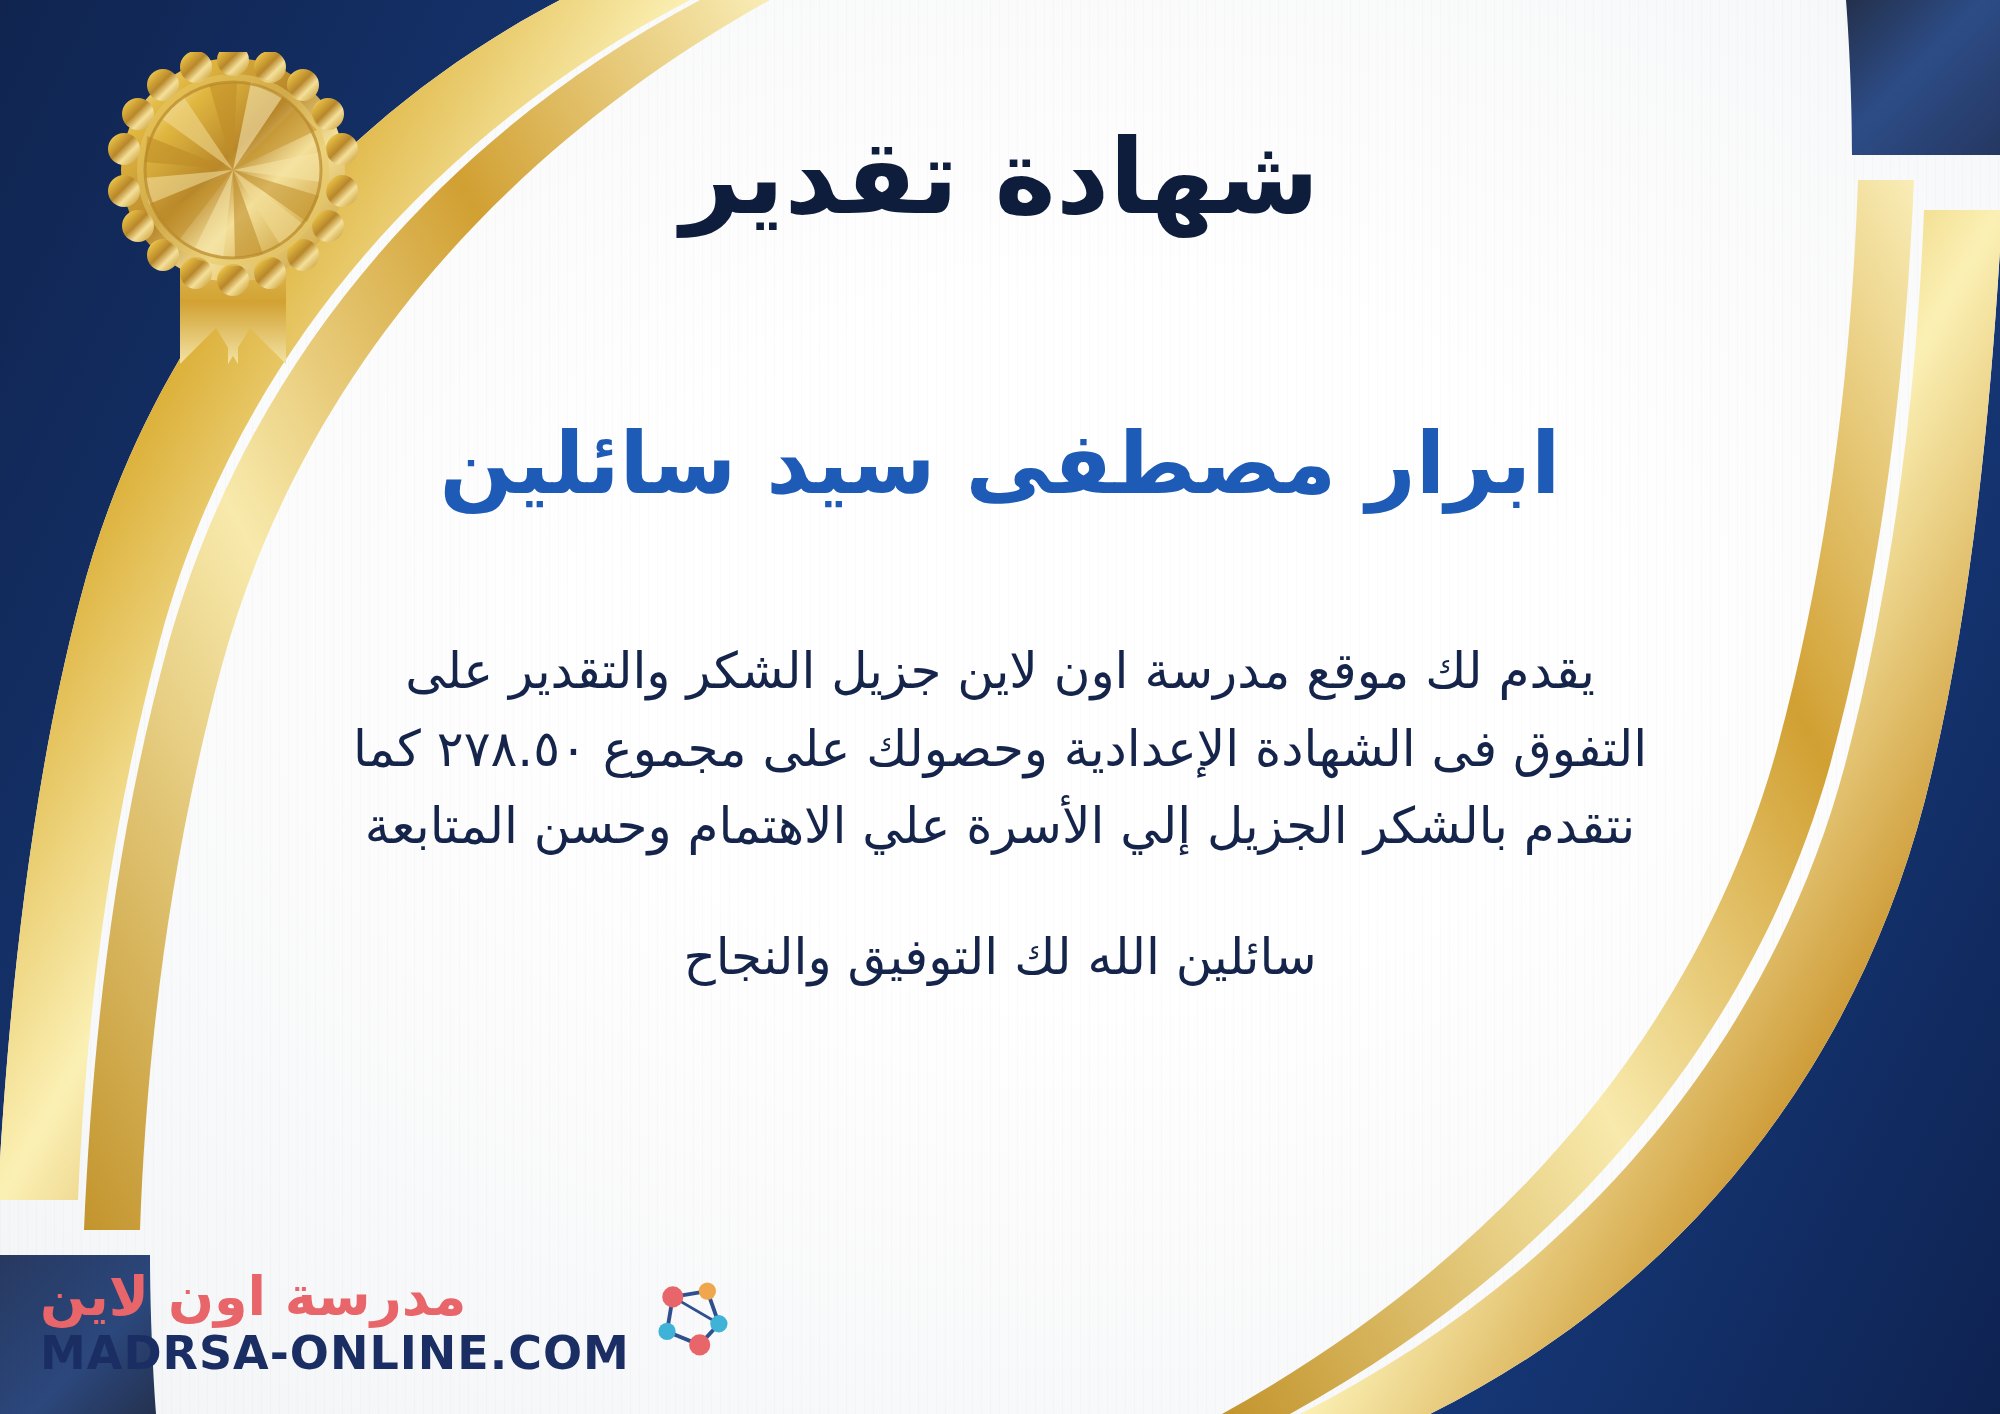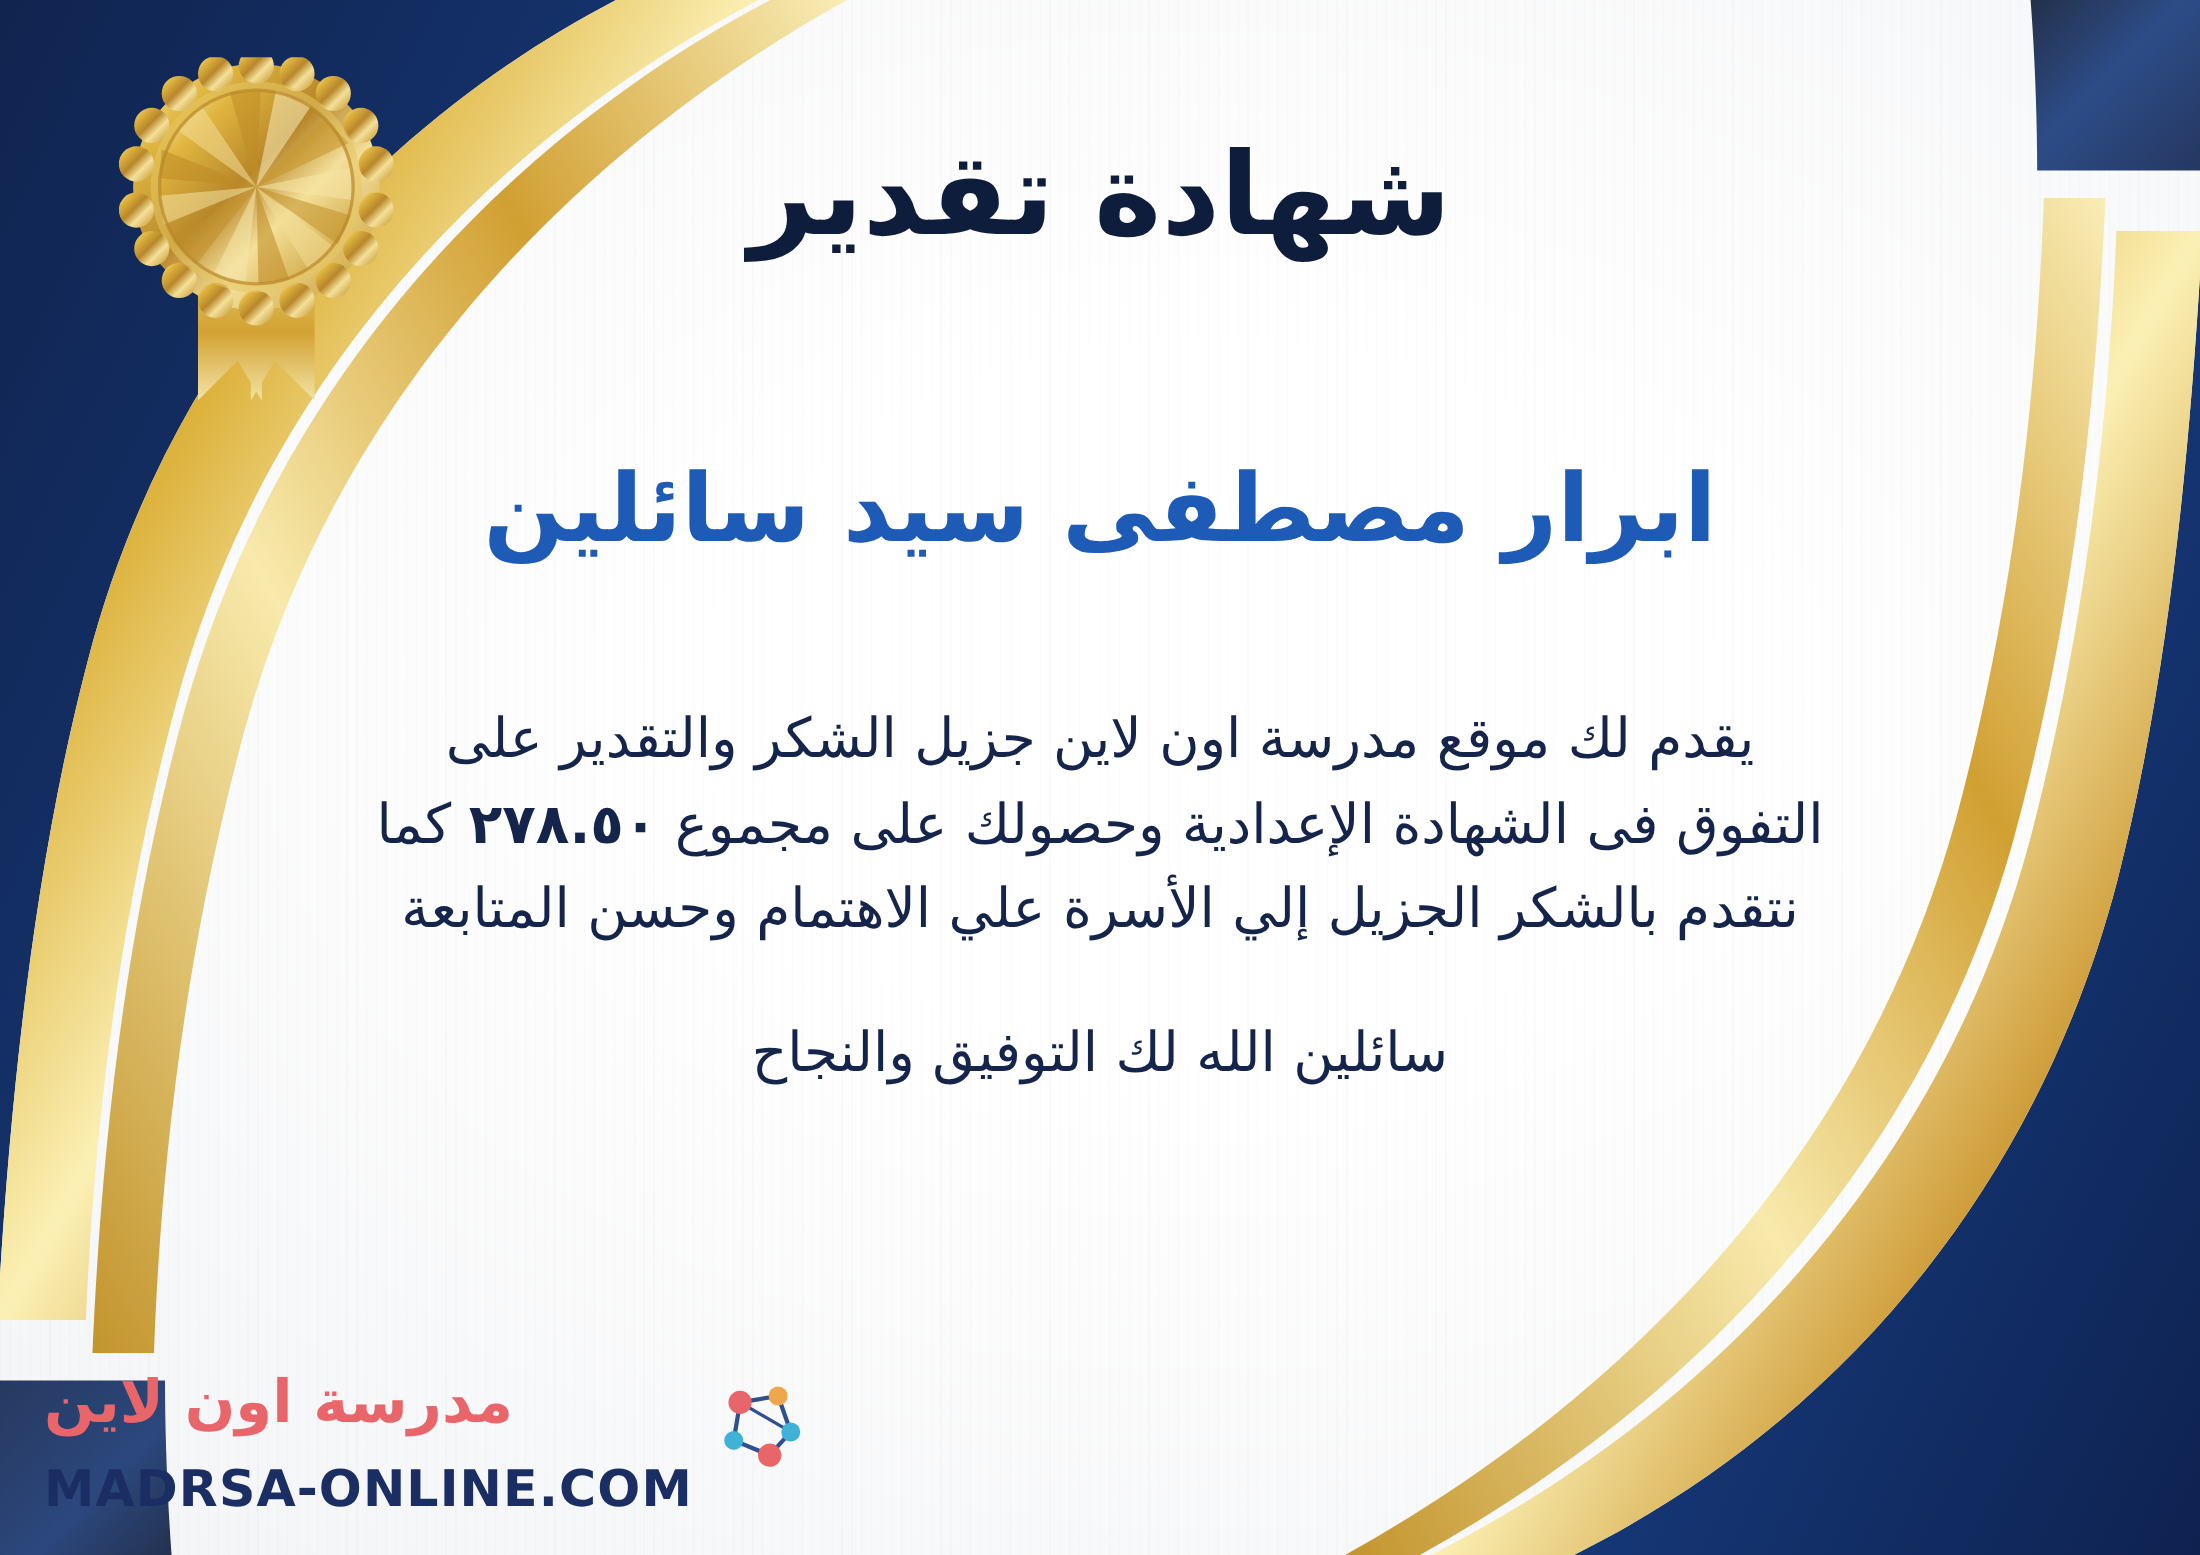--- a/index.html
+++ b/index.html
@@ -76,21 +76,21 @@
     margin-top: 120px;
     width: 1330px;
     font-size: 50px;
     font-weight: 500;
     color: #15244a;
     line-height: 1.55;
     direction: rtl;
   }
 
   .body-text .score {
-    font-weight: 700;
+    font-weight: 400;
     letter-spacing: 2px;
     margin-top: 12px;
   }
 
   .closing-text {
     margin-top: 62px;
     font-size: 50px;
     font-weight: 500;
     color: #15244a;
     direction: rtl;
@@ -122,21 +122,21 @@
     align-items: flex-end;
     line-height: 1;
   }
   .brand-ar {
     font-size: 54px;
     font-weight: 700;
     color: #e8656a;
     direction: rtl;
   }
   .brand-url {
-    margin-top: 28px;
+    margin-top: 6px;
     font-size: 46px;
     font-weight: 700;
     color: #1a2e63;
     letter-spacing: 1px;
     font-family: "DejaVu Sans", "Liberation Sans", sans-serif;
   }
   .brand-mark {
     width: 96px;
     height: 96px;
     flex: none;

